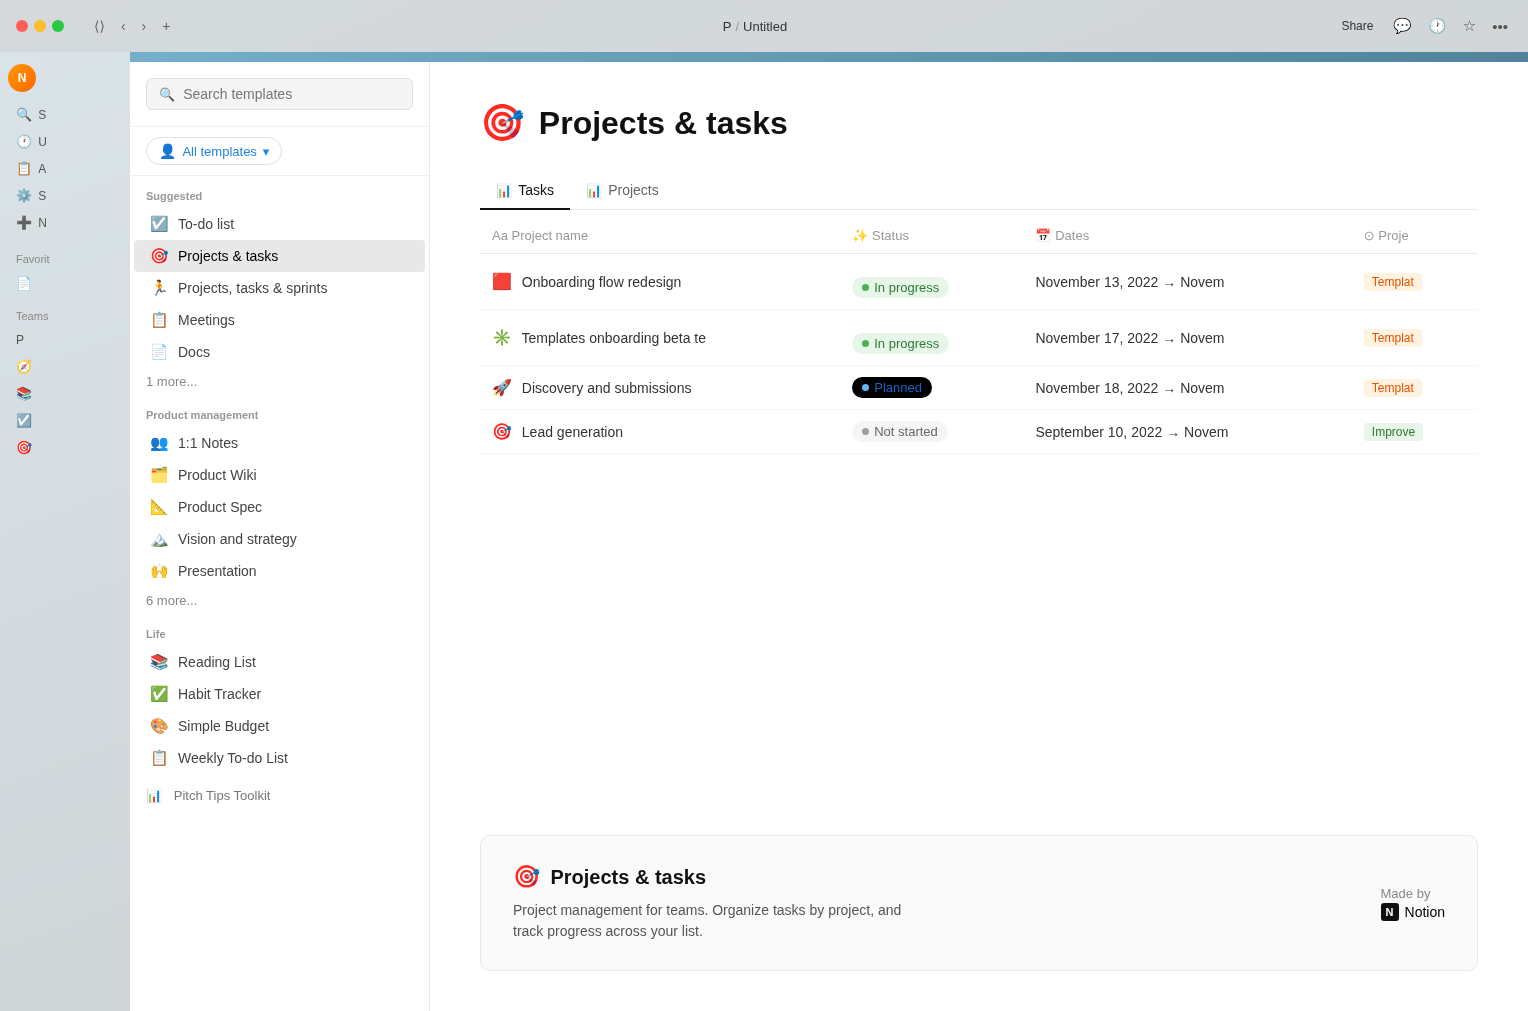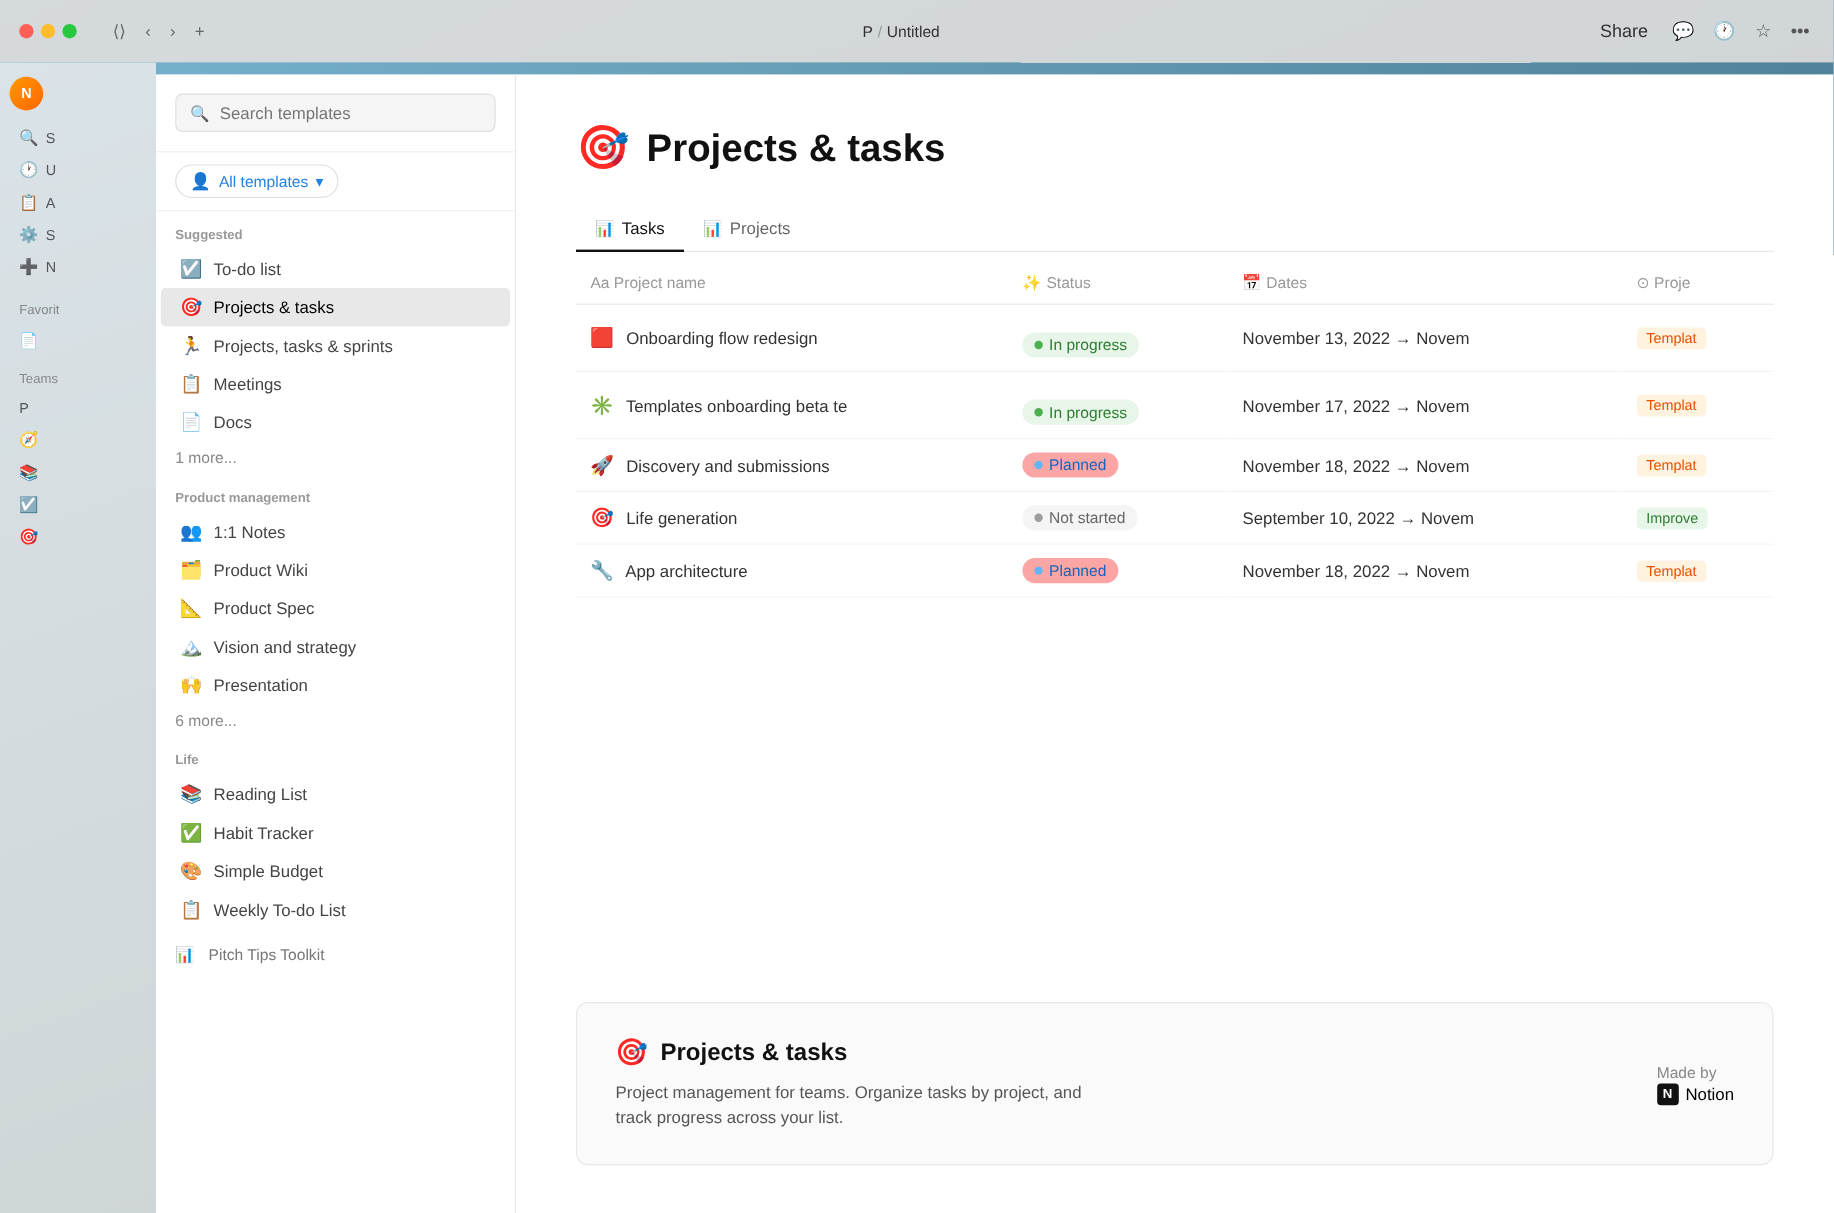--- a/index.html
+++ b/index.html
@@ -64,21 +64,21 @@
 
     .chrome-actions {
       display: flex; align-items: center; gap: 8px;
     }
     .chrome-action-btn {
       background: none; border: none; cursor: pointer;
       color: #555; font-size: 15px; padding: 4px;
     }
     .share-btn {
       background: none; border: none; cursor: pointer;
-      font-size: 15px; color: #333; font-weight: 500;
+      font-size: 12px; color: #333; font-weight: 500;
       padding: 4px 8px;
     }
 
     
     .template-modal {
       position: absolute;
       top: 62px; left: 130px; right: 0; bottom: 0;
       display: flex;
       background: transparent;
     }
@@ -226,21 +226,21 @@
     .status-badge {
       display: inline-flex; align-items: center; gap: 5px;
       padding: 3px 10px;
       border-radius: 12px;
       font-size: 13px;
       font-weight: 500;
     }
     .status-dot { width: 7px; height: 7px; border-radius: 50%; }
     .status-inprogress { background: #e8f5e9; color: #2e7d32; margin-top: 12px; }
     .status-inprogress .status-dot { background: #4caf50; }
-    .status-planned { background: #fca5a5; color: #1565c0; }
+    .status-planned { background: #000000; color: #1565c0; }
     .status-planned .status-dot { background: #64b5f6; }
     .status-notstarted { background: #f5f5f5; color: #666; }
     .status-notstarted .status-dot { background: #9e9e9e; }
 
     .project-tag {
       display: inline-block;
       padding: 2px 8px;
       border-radius: 4px;
       font-size: 12px;
       font-weight: 500;
@@ -576,47 +576,31 @@
               </span>
             </td>
             <td>November 18, 2022 → Novem</td>
             <td>
               <span class="project-tag tag-template">Templat</span>
             </td>
           </tr>
           <tr>
             <td>
               <span class="col-icon">🎯</span>
-              <span>Life generation</span>
+              <span>Lead generation</span>
             </td>
             <td>
               <span class="status-badge status-notstarted">
                 <span class="status-dot"></span>
                 <span>Not started</span>
               </span>
             </td>
             <td>September 10, 2022 → Novem</td>
             <td>
               <span class="project-tag tag-improve">Improve</span>
-            </td>
-          </tr>
-          <tr>
-            <td>
-              <span class="col-icon">🔧</span>
-              <span>App architecture</span>
-            </td>
-            <td>
-              <span class="status-badge status-planned">
-                <span class="status-dot"></span>
-                <span>Planned</span>
-              </span>
-            </td>
-            <td>November 18, 2022 → Novem</td>
-            <td>
-              <span class="project-tag tag-template">Templat</span>
             </td>
           </tr>
         </tbody>
       </table>
     </div>
 
     <div class="cta-card">
       <div class="cta-left">
         <div class="cta-title">
           <span class="cta-title-icon">🎯</span>

